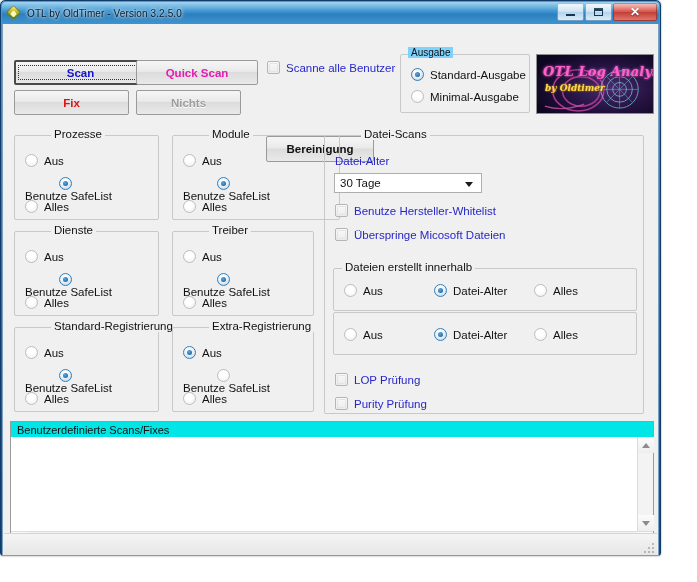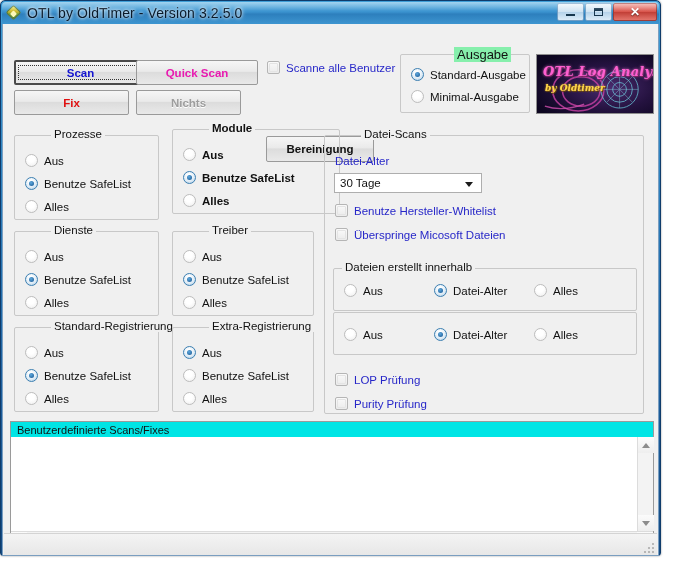--- a/index.html
+++ b/index.html
@@ -46,21 +46,21 @@
     background: linear-gradient(135deg,#f4e96a,#c9b52a 45%,#7fa531 60%,#4f7f22);
     transform: rotate(45deg);
     border-radius: 2px;
     border: 1px solid #6a7a20;
   }
   .title-icon i:after{
     content:""; position:absolute; left:3px; top:3px; width:5px; height:5px;
     background:#fdf8b8; border-radius:1px;
   }
   #title-text {
-    font-size: 14px; color: #0a1a2a; letter-spacing: .1px;
+    font-size: 10px; color: #0a1a2a; letter-spacing: .1px;
     text-shadow: 0 0 3px rgba(255,255,255,.95), 0 0 5px rgba(255,255,255,.8);
     white-space: nowrap;
   }
   #win-buttons {
     position: absolute; right: 2px; top: 1px;
     display: flex; gap: 1px;
   }
   .win-btn {
     width: 27px; height: 18px;
     border: 1px solid #6f9dc4;
@@ -131,25 +131,24 @@
   #cb-scanall { left: 264px; top: 37px; }
 
   
   .group {
     position: absolute;
     border: 1px solid #c8c8c8;
     border-radius: 2px;
   }
   .group > .legend {
     position: absolute; top: -8px; left: 7px;
-    background: #86efac;
+    background: #7dd3fc;
     padding: 0 3px;
-    font-size: 13px; color: #111;
+    font-size: 10px; color: #111;
     white-space: nowrap;
-    margin-left: 46px;
   }
 
   #grp-ausgabe { left: 397px; top: 30px; width: 130px; height: 59px; }
 
   
   .rb-row { position: absolute; display: flex; align-items: center; cursor: default; }
   .radio {
     width: 13px; height: 13px; flex: 0 0 auto; margin-right: 6px;
     border-radius: 50%;
     border: 1px solid #bdbdbd;
@@ -198,26 +197,26 @@
   #panel-left  { position: absolute; left: 11px;  top: 105px; width: 300px; height: 285px; }
   #panel-right { position: absolute; left: 321px; top: 105px; width: 320px; height: 285px; }
 
   .opt-group { position: absolute; border: 1px solid #c8c8c8; border-radius: 2px; background: transparent; }
   .opt-group > .legend {
     position: absolute; top: -8px; left: 8px; background: #f0f0f0;
     padding: 0 3px; font-size: 11.5px; color: #111; white-space: nowrap; margin-left: 28px;
   }
   .opt-group .rb-row { left: 10px; text-align: right; }
   .opt-group .rb-row.r0 { top: 18px; }
-  .opt-group .rb-row.r1 { top: 41px; }
+  .opt-group .rb-row.r1 { top: 41px; flex-direction: column; }
   .opt-group .rb-row.r2 { top: 64px; }
 
   
   #g-prozesse { left: 0;   top: 6px;   width: 145px; height: 85px; }
-  #g-module   { left: 158px; top: 0; width: 168px; height: 85px; font-weight: bold; }
+  #g-module   { left: 158px; top: 6px; width: 168px; height: 85px; }
   #g-dienste  { left: 0;   top: 102px; width: 145px; height: 85px; }
   #g-treiber  { left: 158px; top: 102px; width: 142px; height: 85px; }
   #g-stdreg   { left: 0;   top: 198px; width: 145px; height: 85px; }
   #g-extrareg { left: 158px; top: 198px; width: 142px; height: 85px; }
 
   
   #g-dateiscans { left: 0; top: 6px; width: 320px; height: 279px; }
   #lbl-dateialter {
     position: absolute; left: 10px; top: 19px;
     font-size: 11.5px; color: #2727c8;

